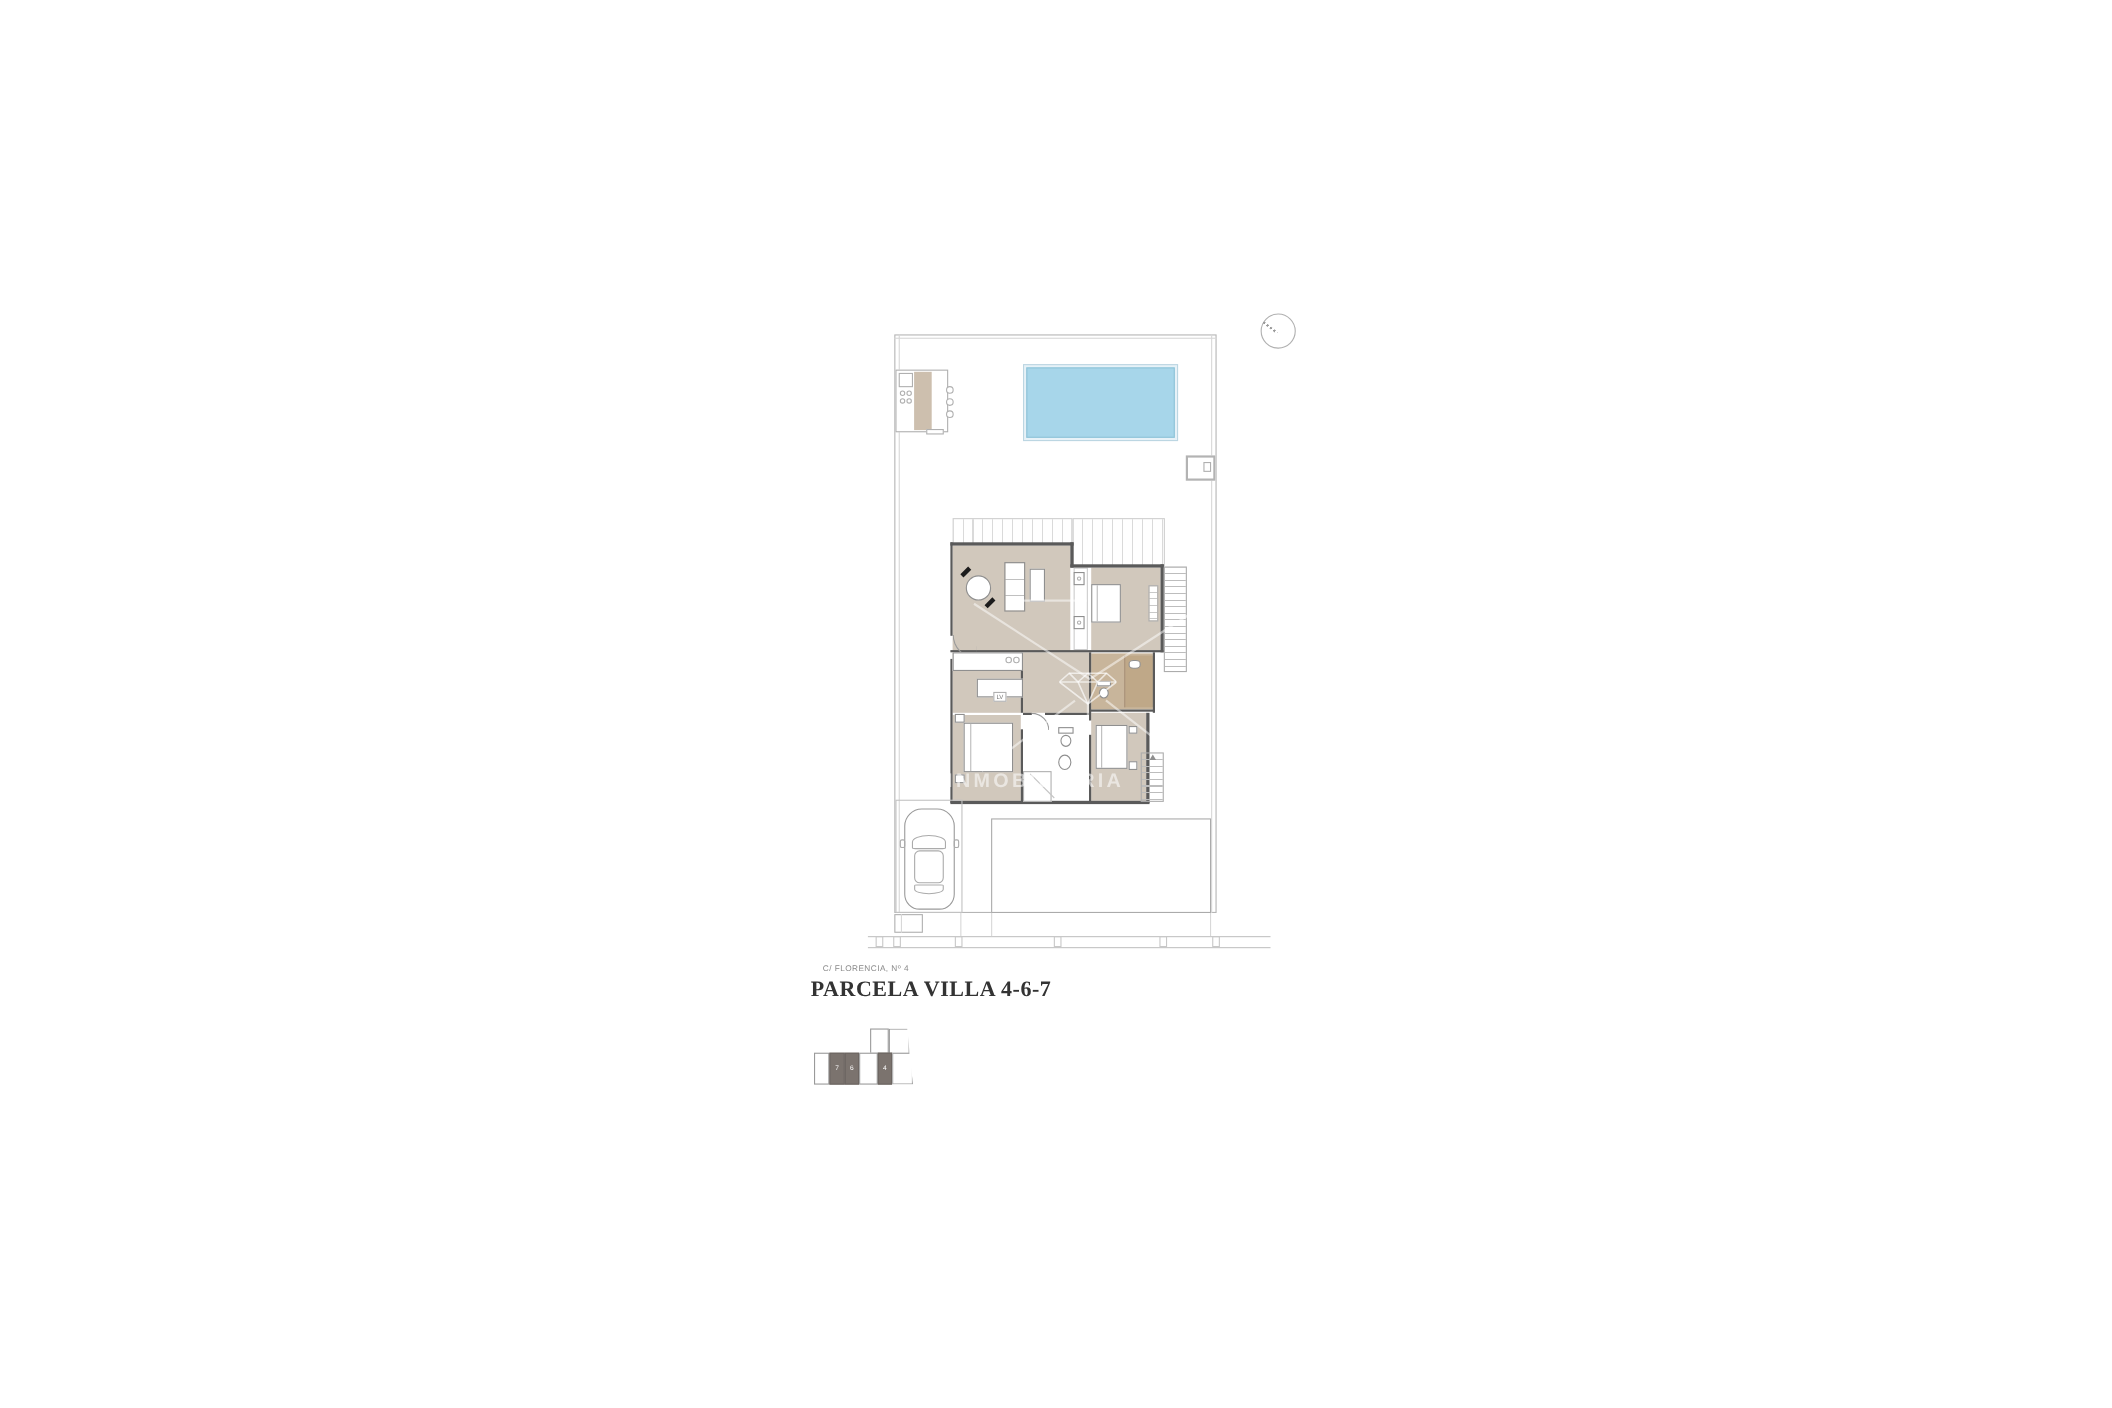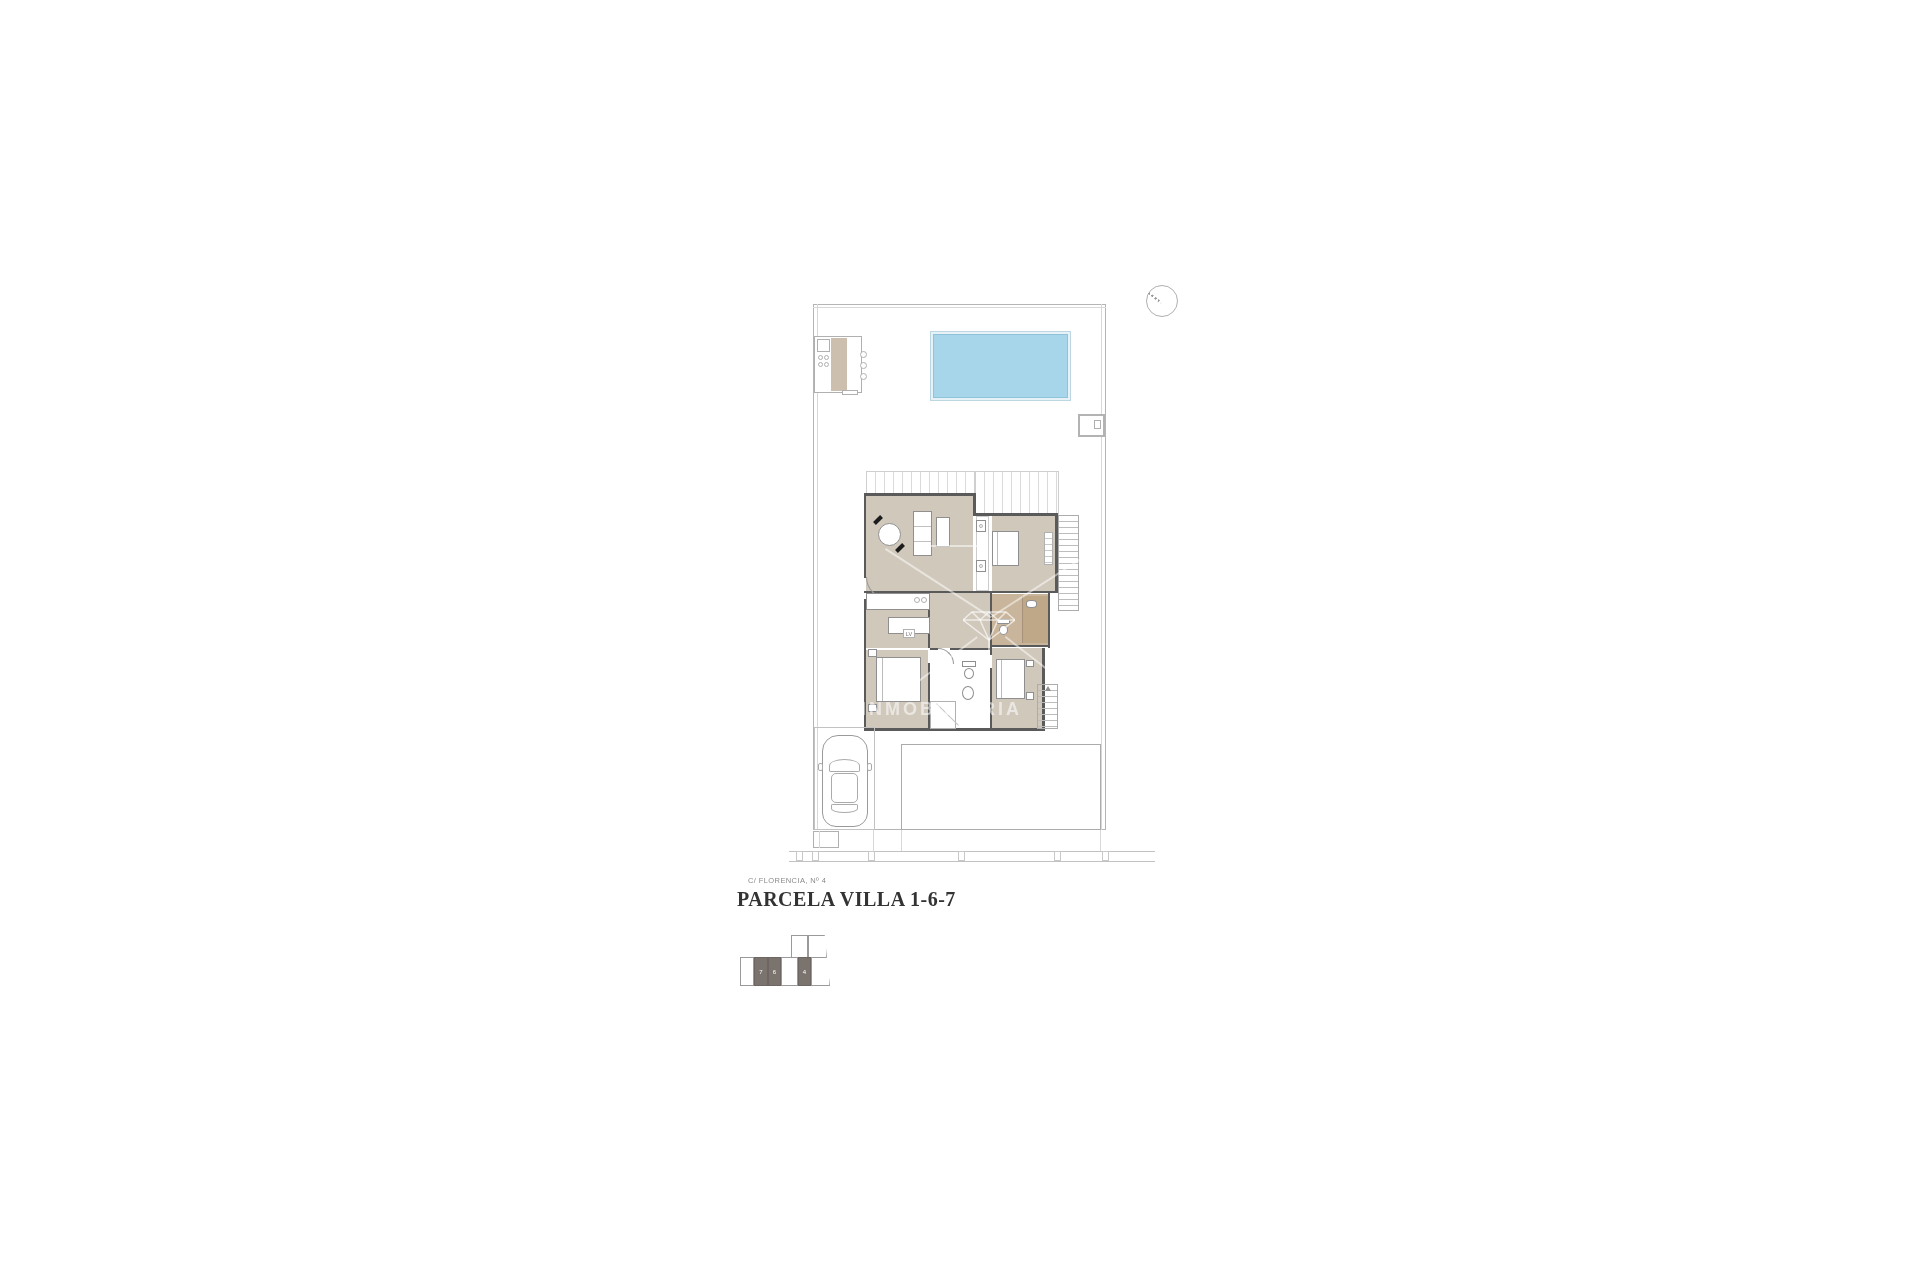--- a/index.html
+++ b/index.html
@@ -183,21 +183,21 @@
         <path d="M0,16 L52,16"></path>
         <path d="M9,8 L17,16 L26,36"></path>
         <path d="M43,8 L35,16 L26,36"></path>
         <path d="M26,8 L17,16 M26,8 L35,16"></path>
       </g>
     </svg>
     <div class="abs wmtext" style="left:845px;top:699px;">INMOBILIARIA</div>
   </div>
 
   <div class="abs addr" style="left:748px;top:876px;">C/ FLORENCIA, Nº 4</div>
-  <div class="abs title" style="left:737px;top:888px;">PARCELA VILLA 1-6-7</div>
+  <div class="abs title" style="left:737px;top:888px;">PARCELA VILLA 4-6-7</div>
 
   <div class="abs" style="left:736px;top:930px;width:110px;height:62px;">
     <div class="abs kcell" style="left:55px;top:5px;width:17px;height:23px;"></div>
     <div class="abs kcell" style="left:72px;top:5px;width:19px;height:23px;clip-path:polygon(0 0,88% 0,100% 100%,0 100%);"></div>
     <div class="abs kcell" style="left:4px;top:27px;width:14px;height:29px;"></div>
     <div class="abs kdark" style="left:18px;top:27px;width:14px;height:29px;">
       <span>7</span>
     </div>
     <div class="abs kdark" style="left:32px;top:27px;width:13px;height:29px;">
       <span>6</span>

